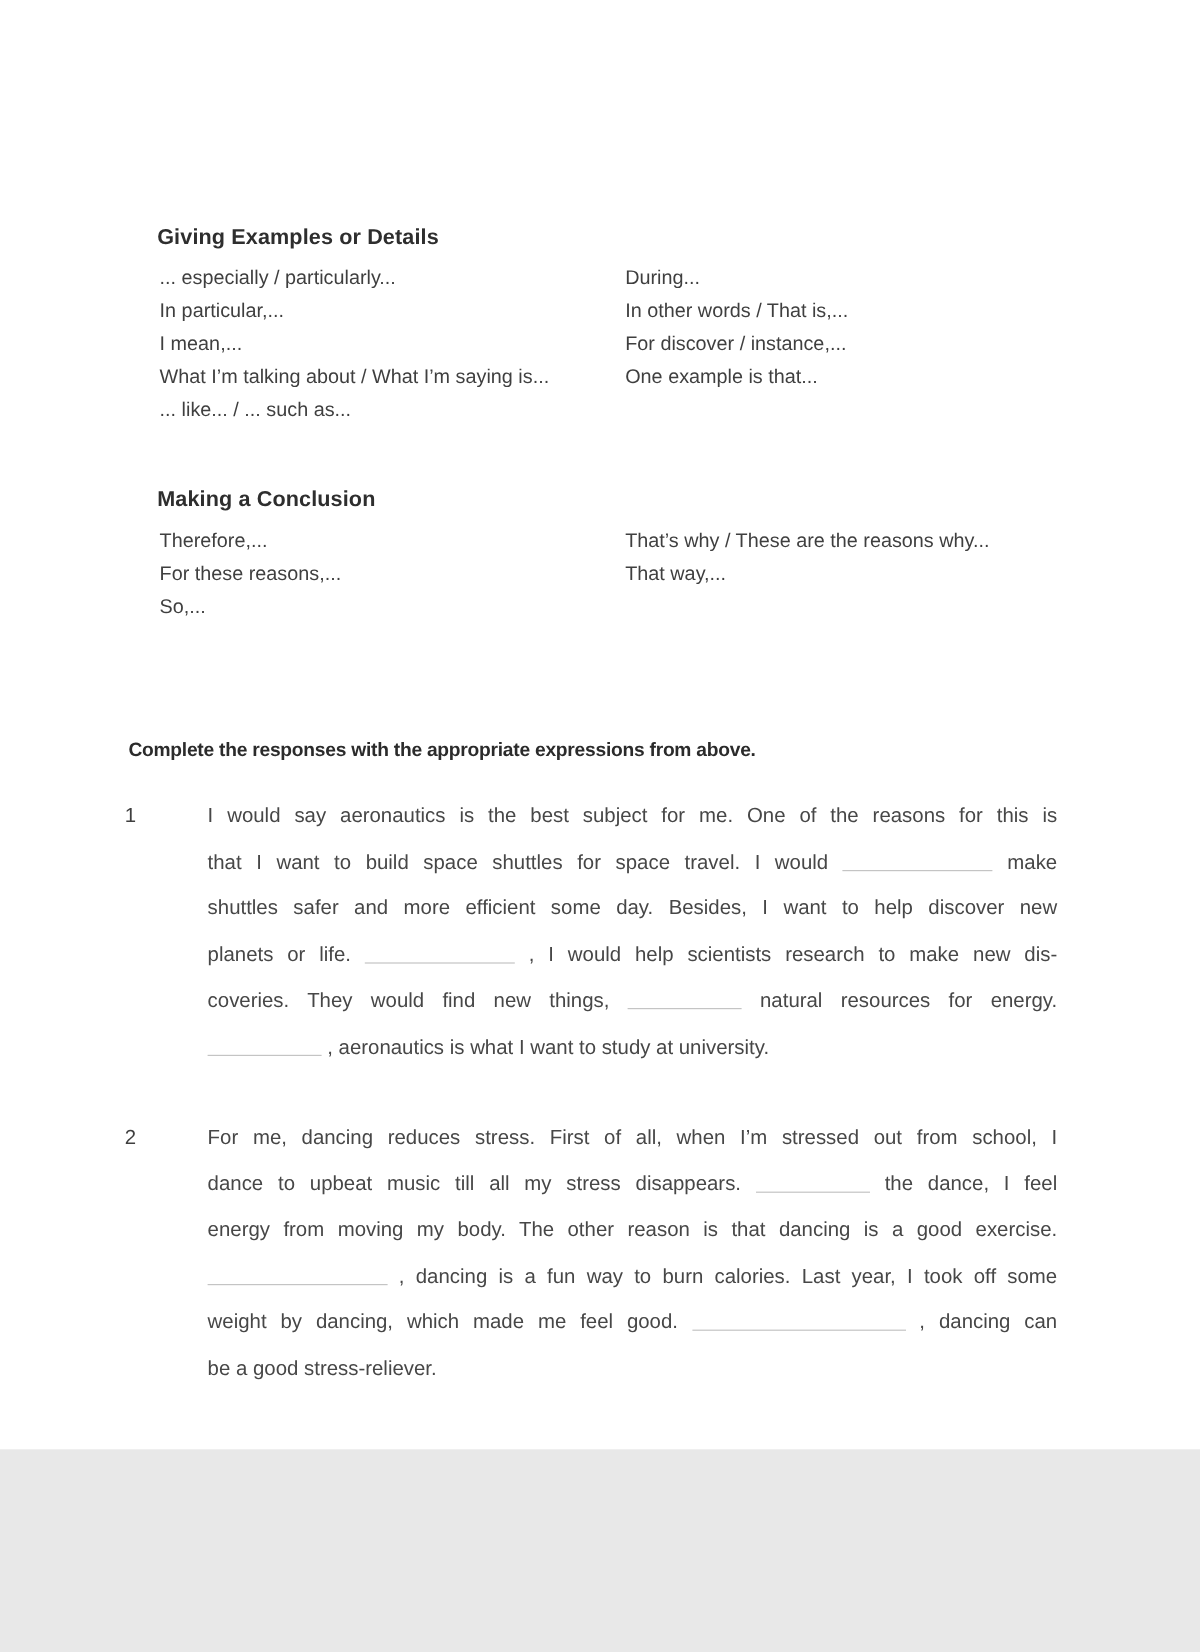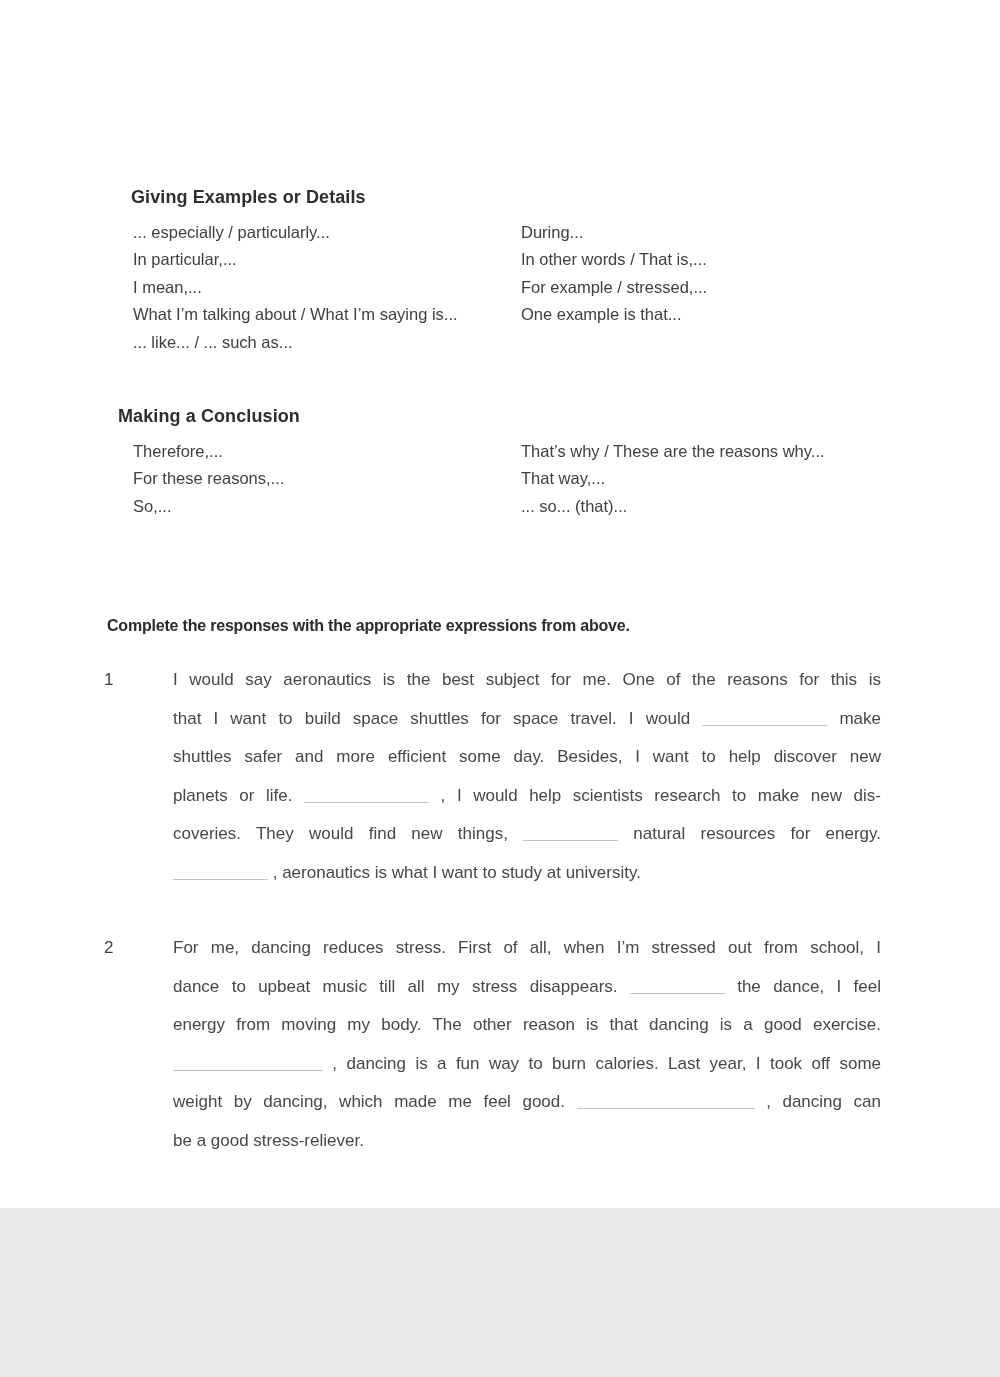--- a/index.html
+++ b/index.html
@@ -113,36 +113,35 @@
     <ul class="phrase-col left">
         <li>... especially / particularly...</li>
         <li>In particular,...</li>
         <li>I mean,...</li>
         <li>What I’m talking about / What I’m saying is...</li>
         <li>... like... / ... such as...</li>
       </ul>
     <ul class="phrase-col right">
         <li>During...</li>
         <li>In other words / That is,...</li>
-        <li>For example / stressed,...</li>
+        <li>For discover / instance,...</li>
         <li>One example is that...</li>
       </ul>
   </div>
 
-  <h2 class="abs section-title" style="left:118px; top:404px;">Making a Conclusion</h2>
+  <h2 class="abs section-title" style="left:131px; top:404px;">Making a Conclusion</h2>
   <div class="abs phrase-cols" style="left:133px; top:438px;">
     <ul class="phrase-col left">
         <li>Therefore,...</li>
         <li>For these reasons,...</li>
         <li>So,...</li>
       </ul>
     <ul class="phrase-col right">
         <li>That’s why / These are the reasons why...</li>
         <li>That way,...</li>
-        <li>... so... (that)...</li>
       </ul>
   </div>
 
   <h2 class="abs instruction" style="left:107px; top:613px;">Complete the responses with the appropriate expressions from above.</h2>
 
   <div class="abs exercise" style="left:104px; top:661px;">
     <div class="exercise-number">1</div>
     <div class="exercise-lines">
         <div class="line">I would say aeronautics is the best subject for me. One of the reasons for this is</div>
         <div class="line">that I want to build space shuttles for space travel. I would <span class="blank" style="width: 125px;"></span> make</div>

